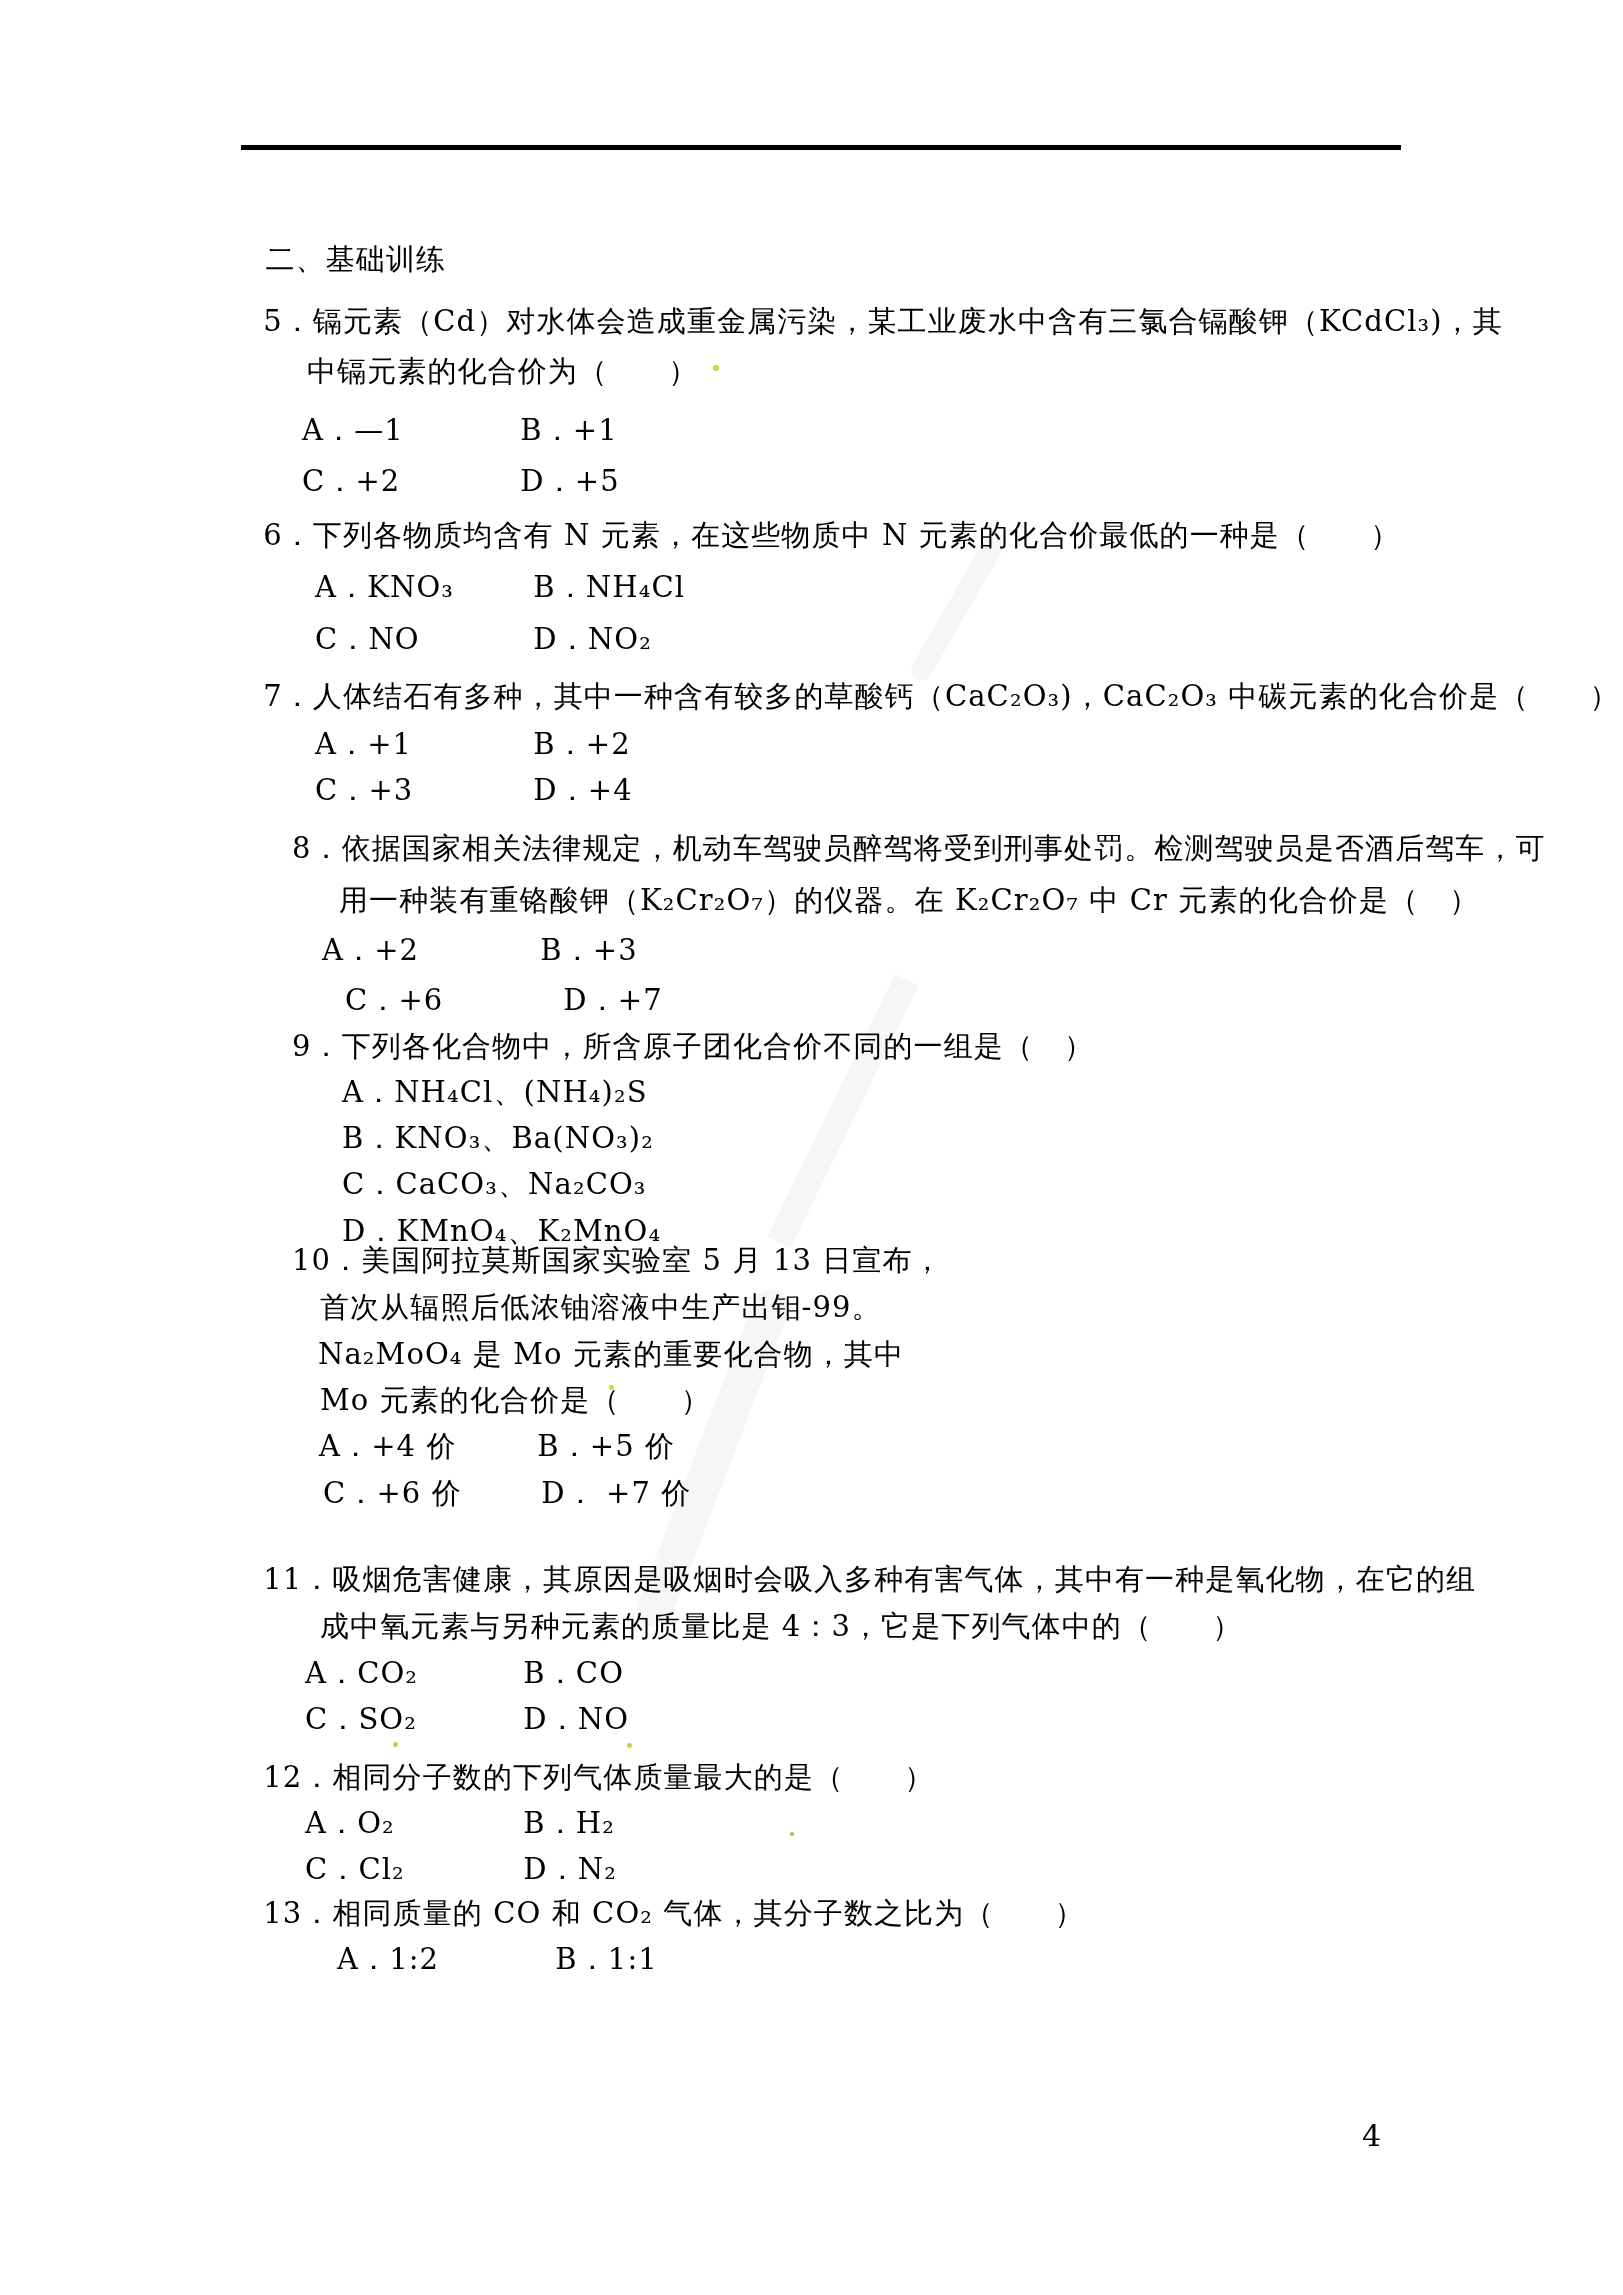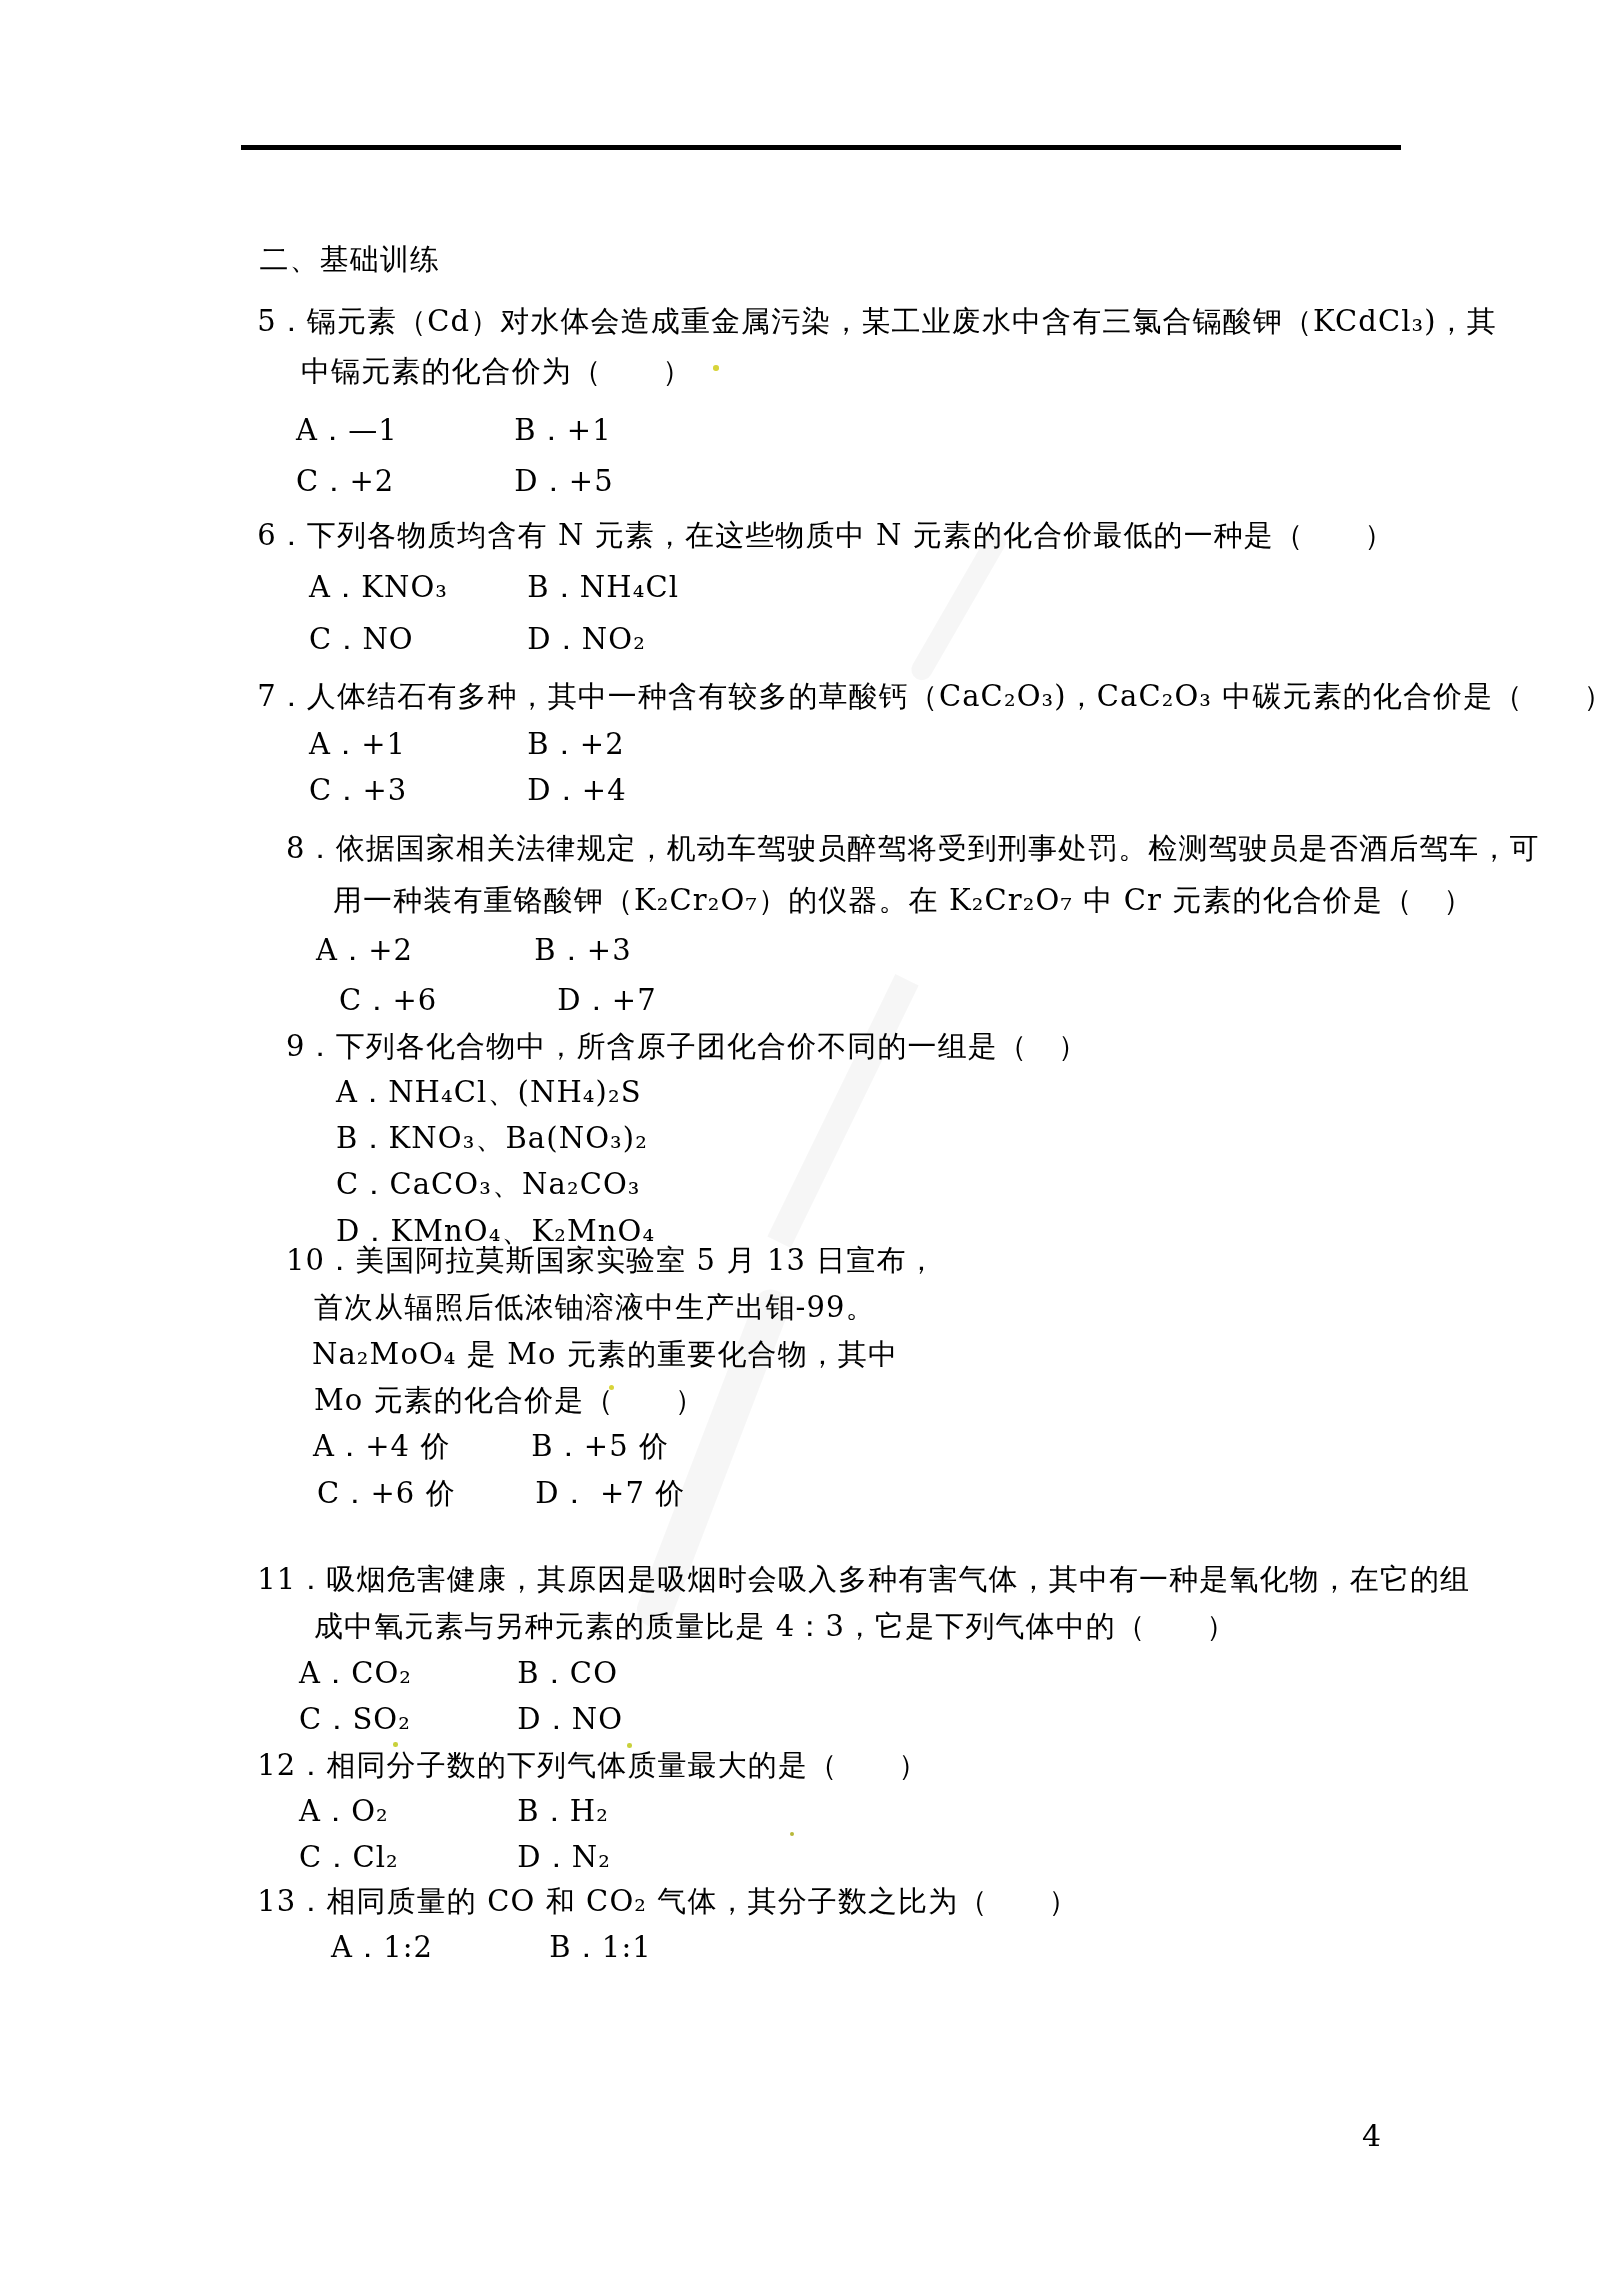--- a/index.html
+++ b/index.html
@@ -18,21 +18,21 @@
   .top-rule {
     position: absolute;
     left: 241px;
     top: 145px;
     width: 1160px;
     height: 5px;
     background: #000000;
   }
   .content {
     position: absolute;
-    left: 246px;
+    left: 252px;
     top: 245px;
     width: 1346px;
     font-size: 29px;
     line-height: 29px;
     letter-spacing: 1.1px;
     white-space: nowrap;
   }
   .line { position: relative; }
   .bold { font-weight: 400; }
   .row { position: relative; }
@@ -156,21 +156,21 @@
       <span class="cellA">A．CO₂</span>
       <span class="cellB">B．CO</span>
     </div>
     <div class="row" style="margin-top:17.4px; margin-left:53px;">
       <span class="cellA">C．SO₂</span>
       <span class="cellB">D．NO</span>
     </div>
   </div>
 
   <div>
-    <div class="line" style="margin-top:17px; margin-left:11.2px;">12．相同分子数的下列气体质量最大的是（　　）</div>
+    <div class="line" style="margin-top:29px; margin-left:11.2px;">12．相同分子数的下列气体质量最大的是（　　）</div>
     <div class="row" style="margin-top:17px; margin-left:53px;">
       <span class="cellA">A．O₂</span>
       <span class="cellB">B．H₂</span>
     </div>
     <div class="row" style="margin-top:17px; margin-left:53px;">
       <span class="cellA">C．Cl₂</span>
       <span class="cellB">D．N₂</span>
     </div>
   </div>
 

